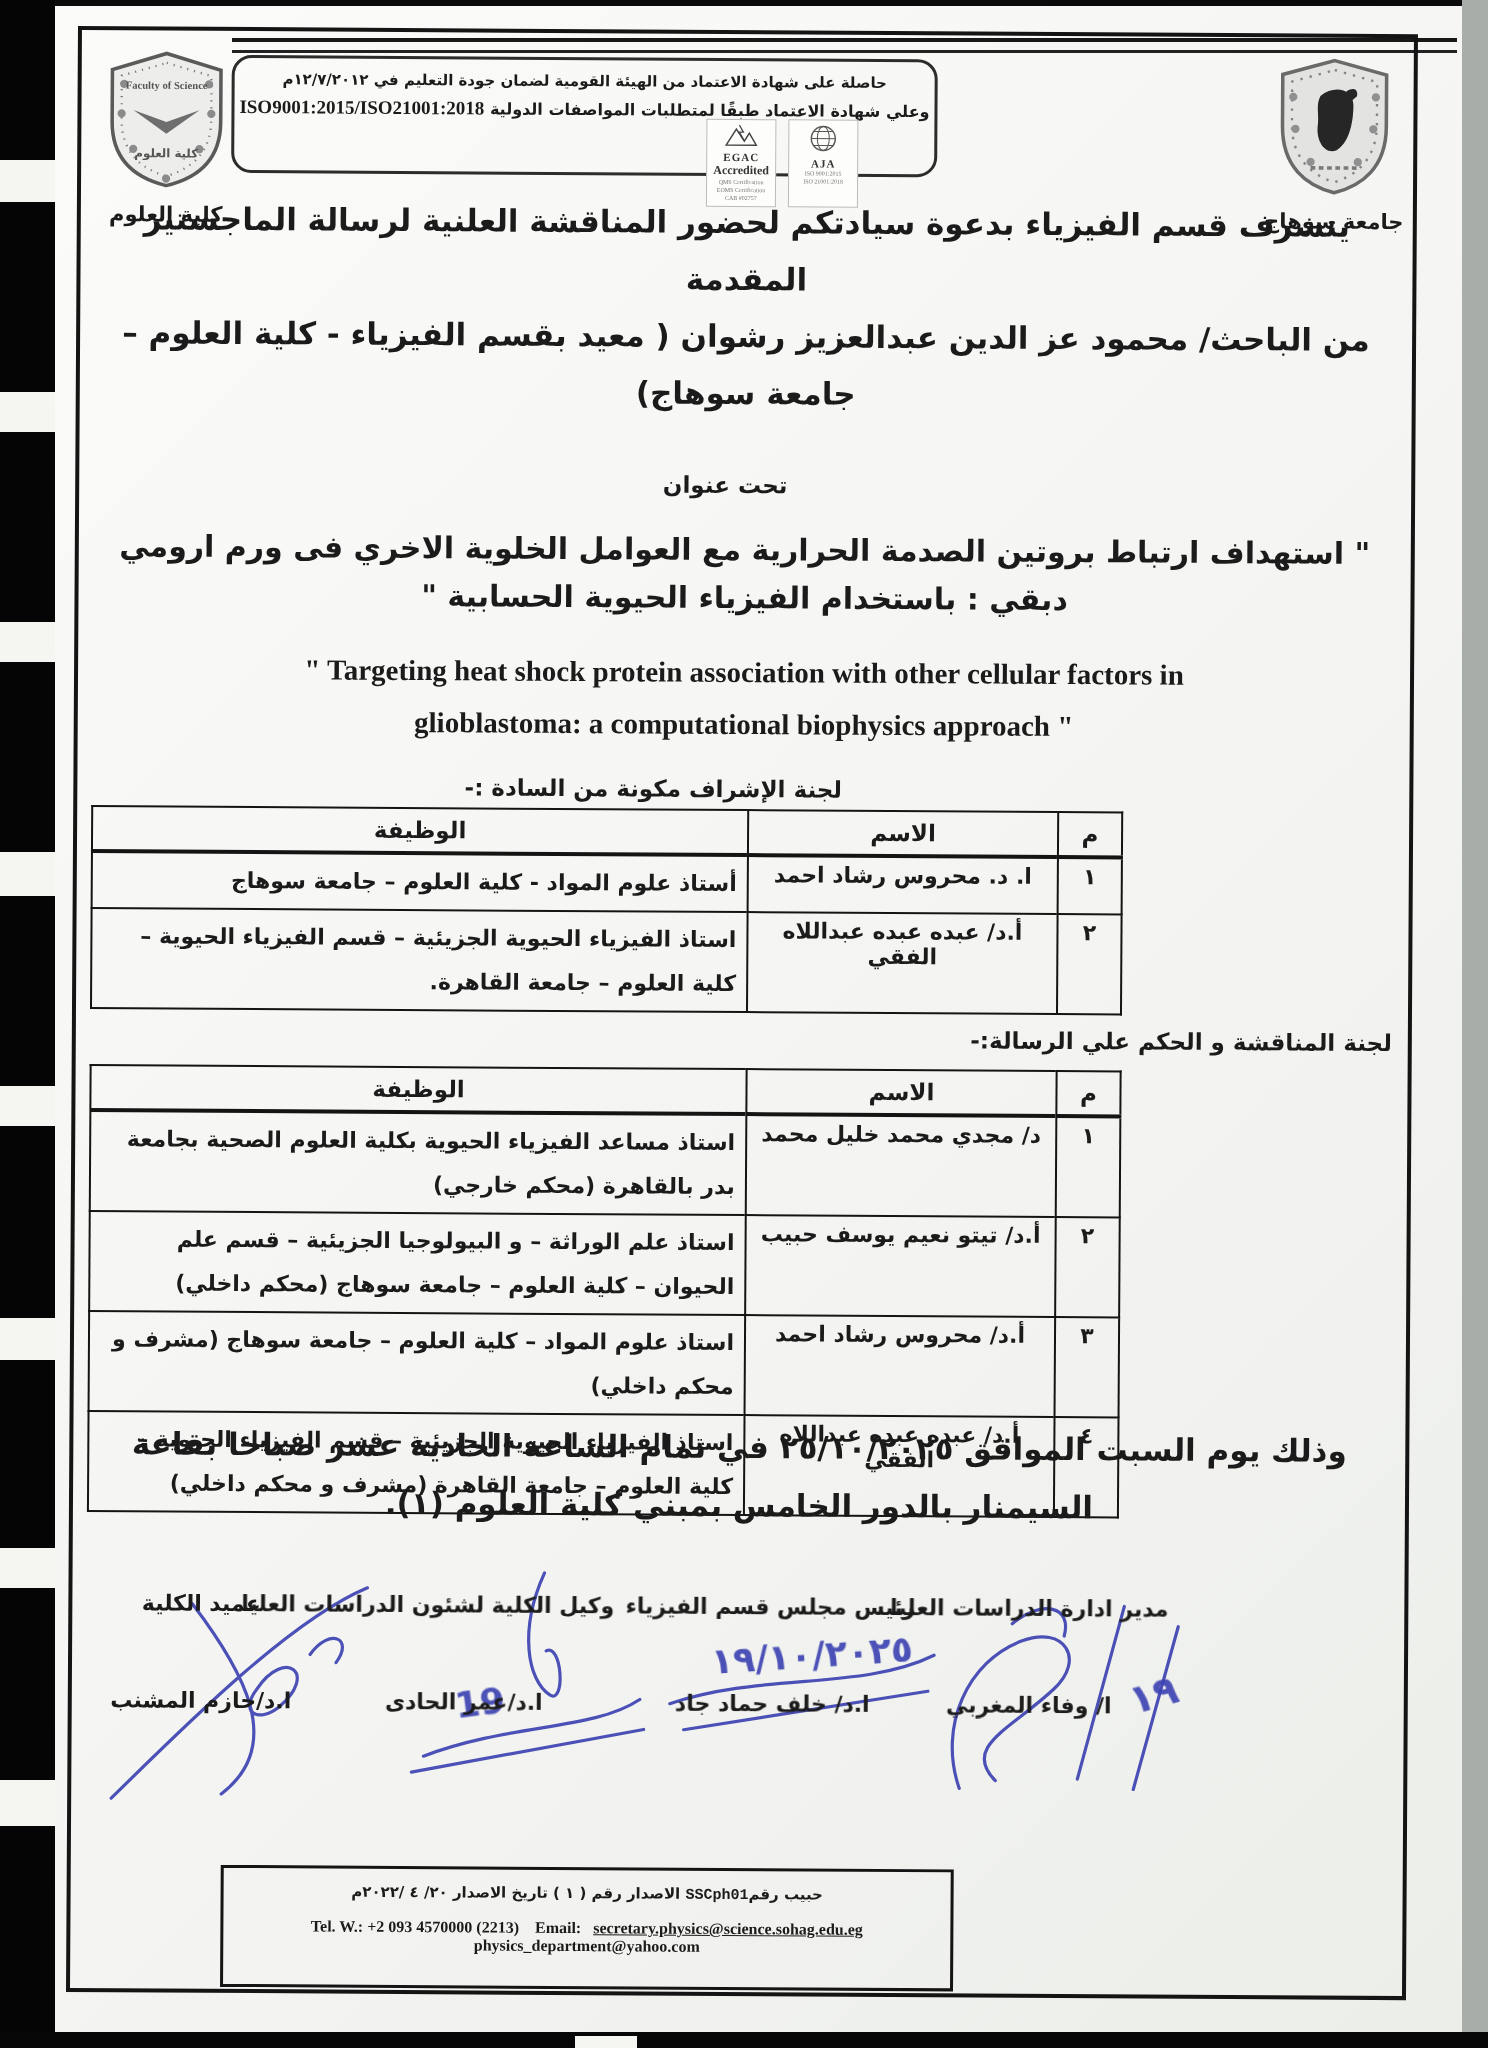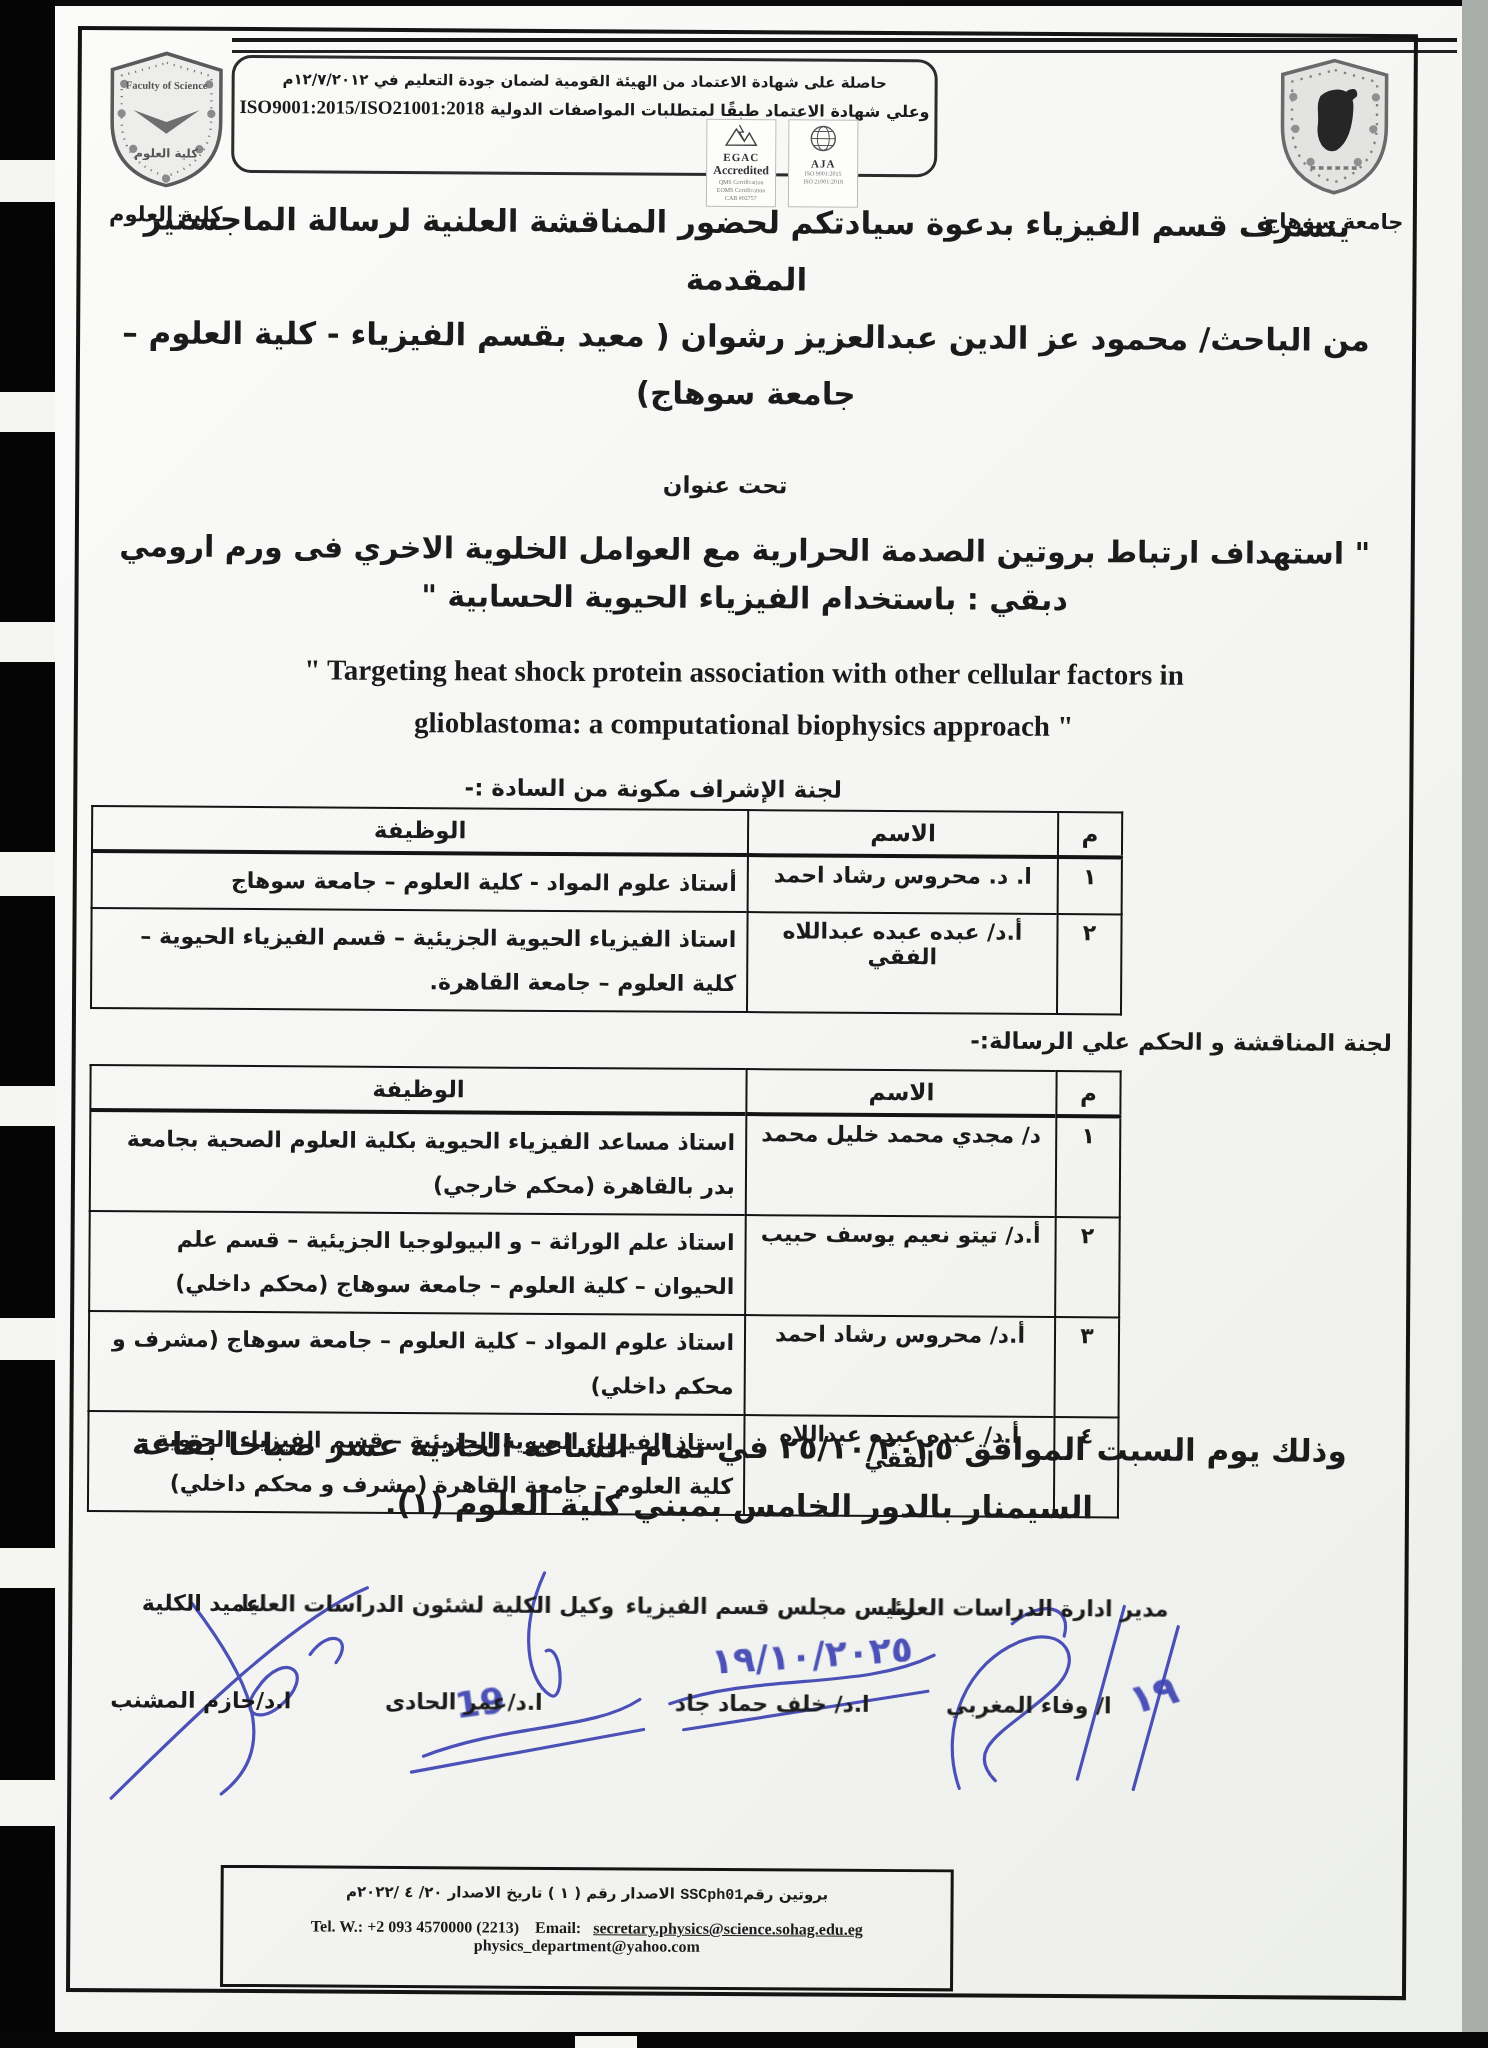--- a/index.html
+++ b/index.html
@@ -289,21 +289,21 @@
       <div class="sig-title">رئيس مجلس قسم الفيزياء</div>
       <div class="sig-name">ا.د/ خلف حماد جاد</div>
     </div>
     <div class="sig-block" style="left:812px;width:290px;">
       <div class="sig-title">مدير ادارة الدراسات العليا</div>
       <div class="sig-name">ا/ وفاء المغربي</div>
     </div>
 
     <div class="footer-box">
       <div class="footer-ar">
-        <span>بروتين رقم</span><span class="latin">SSCph01</span>
+        <span>حبيب رقم</span><span class="latin">SSCph01</span>
         <span>الاصدار رقم ( ١  )    تاريخ الاصدار  ٢٠/ ٤ /٢٠٢٢م</span>
       </div>
       <div class="footer-contact">
         <span>Tel. W.: +2 093 4570000 (2213)</span>
         <span>Email:</span><span class="email">secretary.physics@science.sohag.edu.eg</span>
         <span>physics_department@yahoo.com</span>
       </div>
     </div>
 
   </div>

